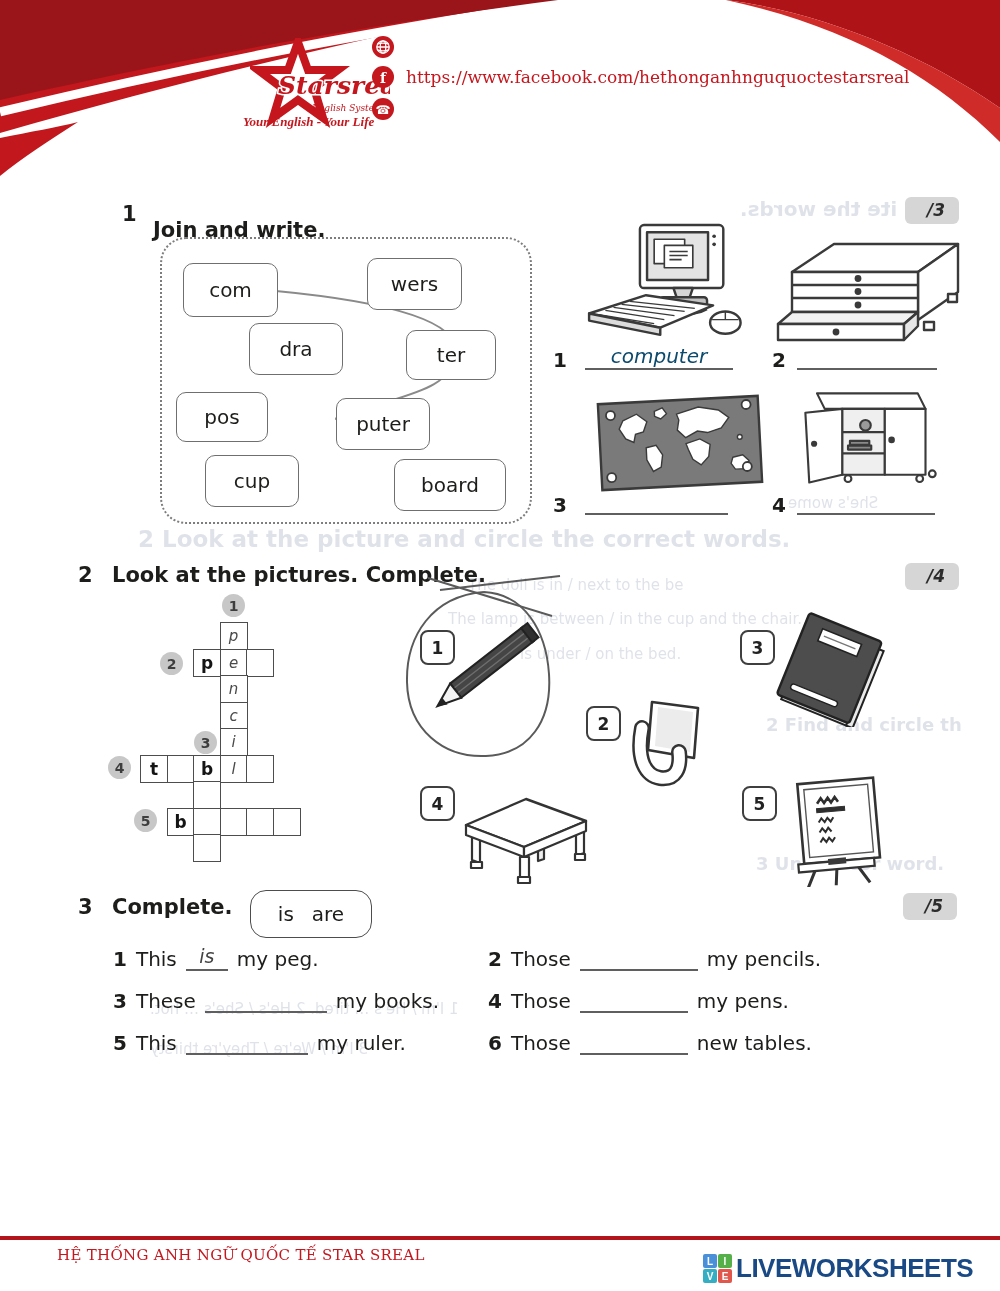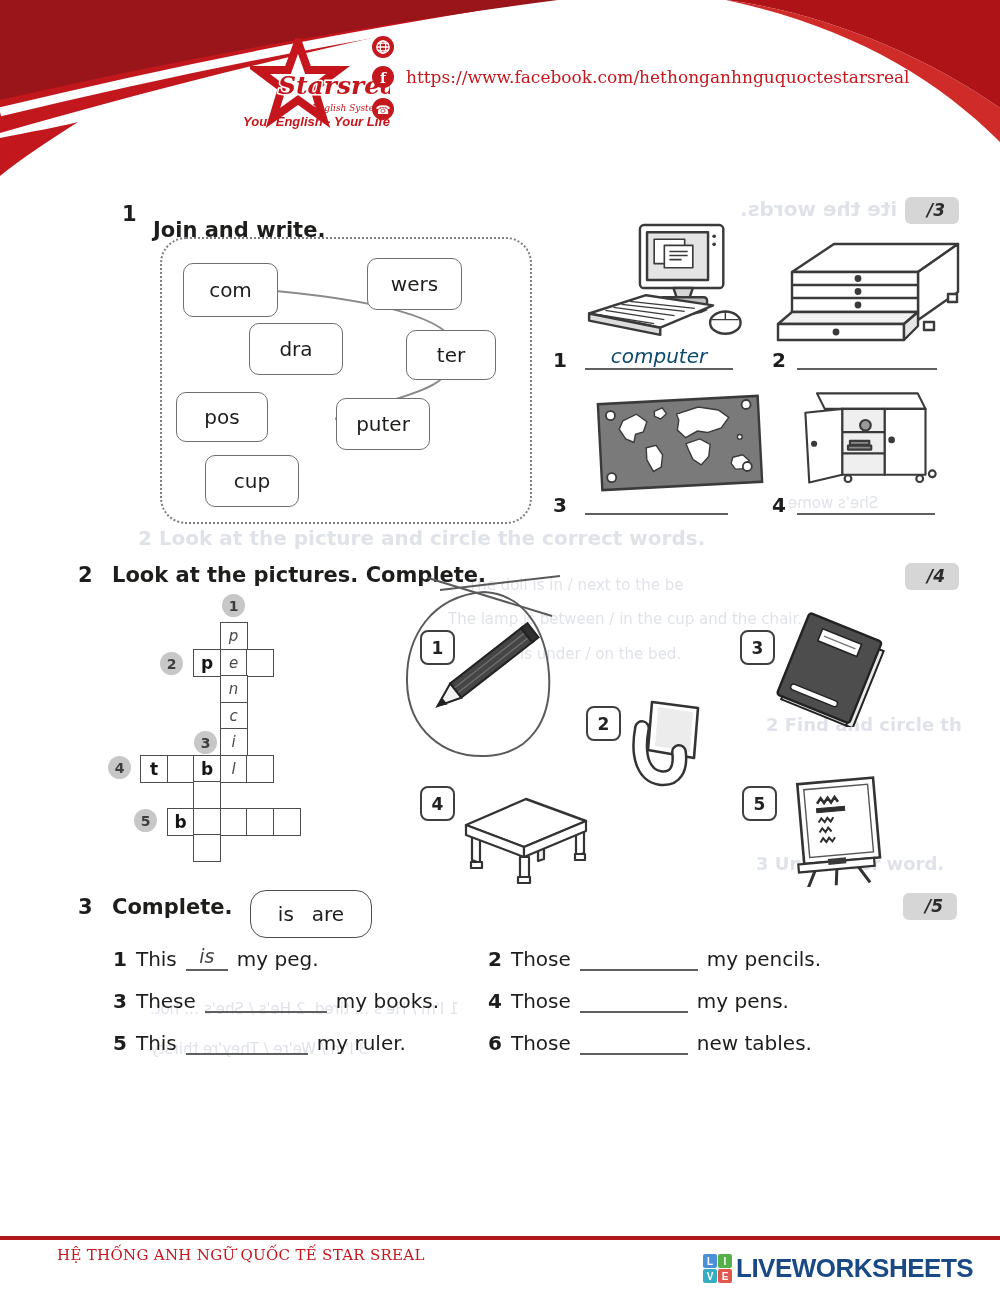--- a/index.html
+++ b/index.html
@@ -3,21 +3,21 @@
 <meta charset="utf-8">
 <style>
   html,body{margin:0;padding:0;background:#fff;}
   .page{position:relative;width:1000px;height:1291px;background:#fff;overflow:hidden;
         font-family:"DejaVu Sans",sans-serif;color:#1d1d1b;}
   .abs{position:absolute;}
   svg{display:block;}
   
   .contact-row{position:absolute;display:flex;align-items:center;gap:12px;}
   .contact-text{font-family:"DejaVu Serif",serif;font-size:17px;color:#c4171e;}
-  .tagline{font-family:Liberation Sans, sans-serif;font-style:italic;font-weight:bold;
+  .tagline{font-family:Liberation Serif, serif;font-style:italic;font-weight:bold;
            font-size:13px;color:#c4171e;white-space:nowrap;}
   
   .sec-num{font-size:21px;font-weight:bold;}
   .sec-title{font-size:21px;font-weight:bold;}
   .score-badge{position:absolute;background:#d6d6d6;border-radius:6px;color:#2c2c2c;
         font-size:17px;font-weight:bold;font-style:italic;padding:3px 14px 4px 22px;}
   
   .dotted-box{position:absolute;left:160px;top:237px;width:368px;height:283px;
         border:2.5px dotted #7d7d7d;border-radius:26px;}
   .wordbox{position:absolute;display:flex;align-items:center;justify-content:center;
@@ -103,21 +103,21 @@
   </div>
   <div class="contact-row" style="left:372px;top:98px">
     <svg width="22" height="22" viewBox="0 0 22 22">
       <circle cx="11" cy="11" r="11" fill="#c4171e"></circle>
       <text x="11" y="15.5" text-anchor="middle" font-family="DejaVu Sans, sans-serif" font-size="12" fill="#fff">☎</text>
     </svg>
   </div>
 
   <div class="bleed bold mirror" style="left:740px;top:197px;font-size:20px">ite the words.</div>
   <div class="bleed mirror" style="left:788px;top:494px;font-size:15px">She's wome</div>
-  <div class="bleed bold" style="left:138px;top:526px;font-size:20px">2  Look at the picture and circle the correct words.</div>
+  <div class="bleed bold" style="left:138px;top:526px;font-size:23px">2  Look at the picture and circle the correct words.</div>
   <div class="bleed" style="left:468px;top:576px;font-size:15px">The doll is in / next to the be</div>
   <div class="bleed" style="left:448px;top:610px;font-size:15px">The lamp is between / in the cup and the chair.</div>
   <div class="bleed" style="left:520px;top:645px;font-size:15px">is under / on the bed.</div>
   <div class="bleed bold" style="left:766px;top:714px;font-size:18px">2  Find and circle th</div>
   <div class="bleed bold" style="left:756px;top:853px;font-size:18px">3  Un    the cor      word.</div>
   <div class="bleed mirror" style="left:150px;top:1000px;font-size:15px">1  I'm / He's … tired.    2  He's / She's … hot.</div>
   <div class="bleed mirror" style="left:150px;top:1040px;font-size:15px">3  I'm / We're / They're thirsty</div>
 
   <span class="abs sec-num" style="left:122px;top:202px">1</span>
   <span class="abs sec-title" style="left:153px;top:218px">Join and write.</span>
@@ -141,20 +141,23 @@
       <span>ter</span>
     </div>
   <div class="wordbox" style="left:176px;top:392px;width:90px;height:48px">
       <span>pos</span>
     </div>
   <div class="wordbox" style="left:336px;top:398px;width:92px;height:50px">
       <span>puter</span>
     </div>
   <div class="wordbox" style="left:205px;top:455px;width:92px;height:50px">
       <span>cup</span>
+    </div>
+  <div class="wordbox" style="left:394px;top:459px;width:110px;height:50px">
+      <span>board</span>
     </div>
 
   <svg class="abs" style="left:582px;top:222px" width="185" height="122" viewBox="0 0 180 120">
     <g stroke="#3a3a3a" stroke-width="2.4" fill="#fff" stroke-linejoin="round">
       <rect x="56" y="3" width="82" height="62" rx="4"></rect>
       <rect x="63" y="10" width="60" height="47" fill="#e4e4e4"></rect>
       <rect x="70" y="17" width="30" height="24" stroke-width="1.6"></rect>
       <rect x="80" y="23" width="28" height="22" stroke-width="1.6"></rect>
       <path d="M85,29 h18 M85,33 h18 M85,37 h12" stroke-width="1.6" fill="none"></path>
       <circle cx="129" cy="14" r="1.8" fill="#3a3a3a" stroke="none"></circle>

